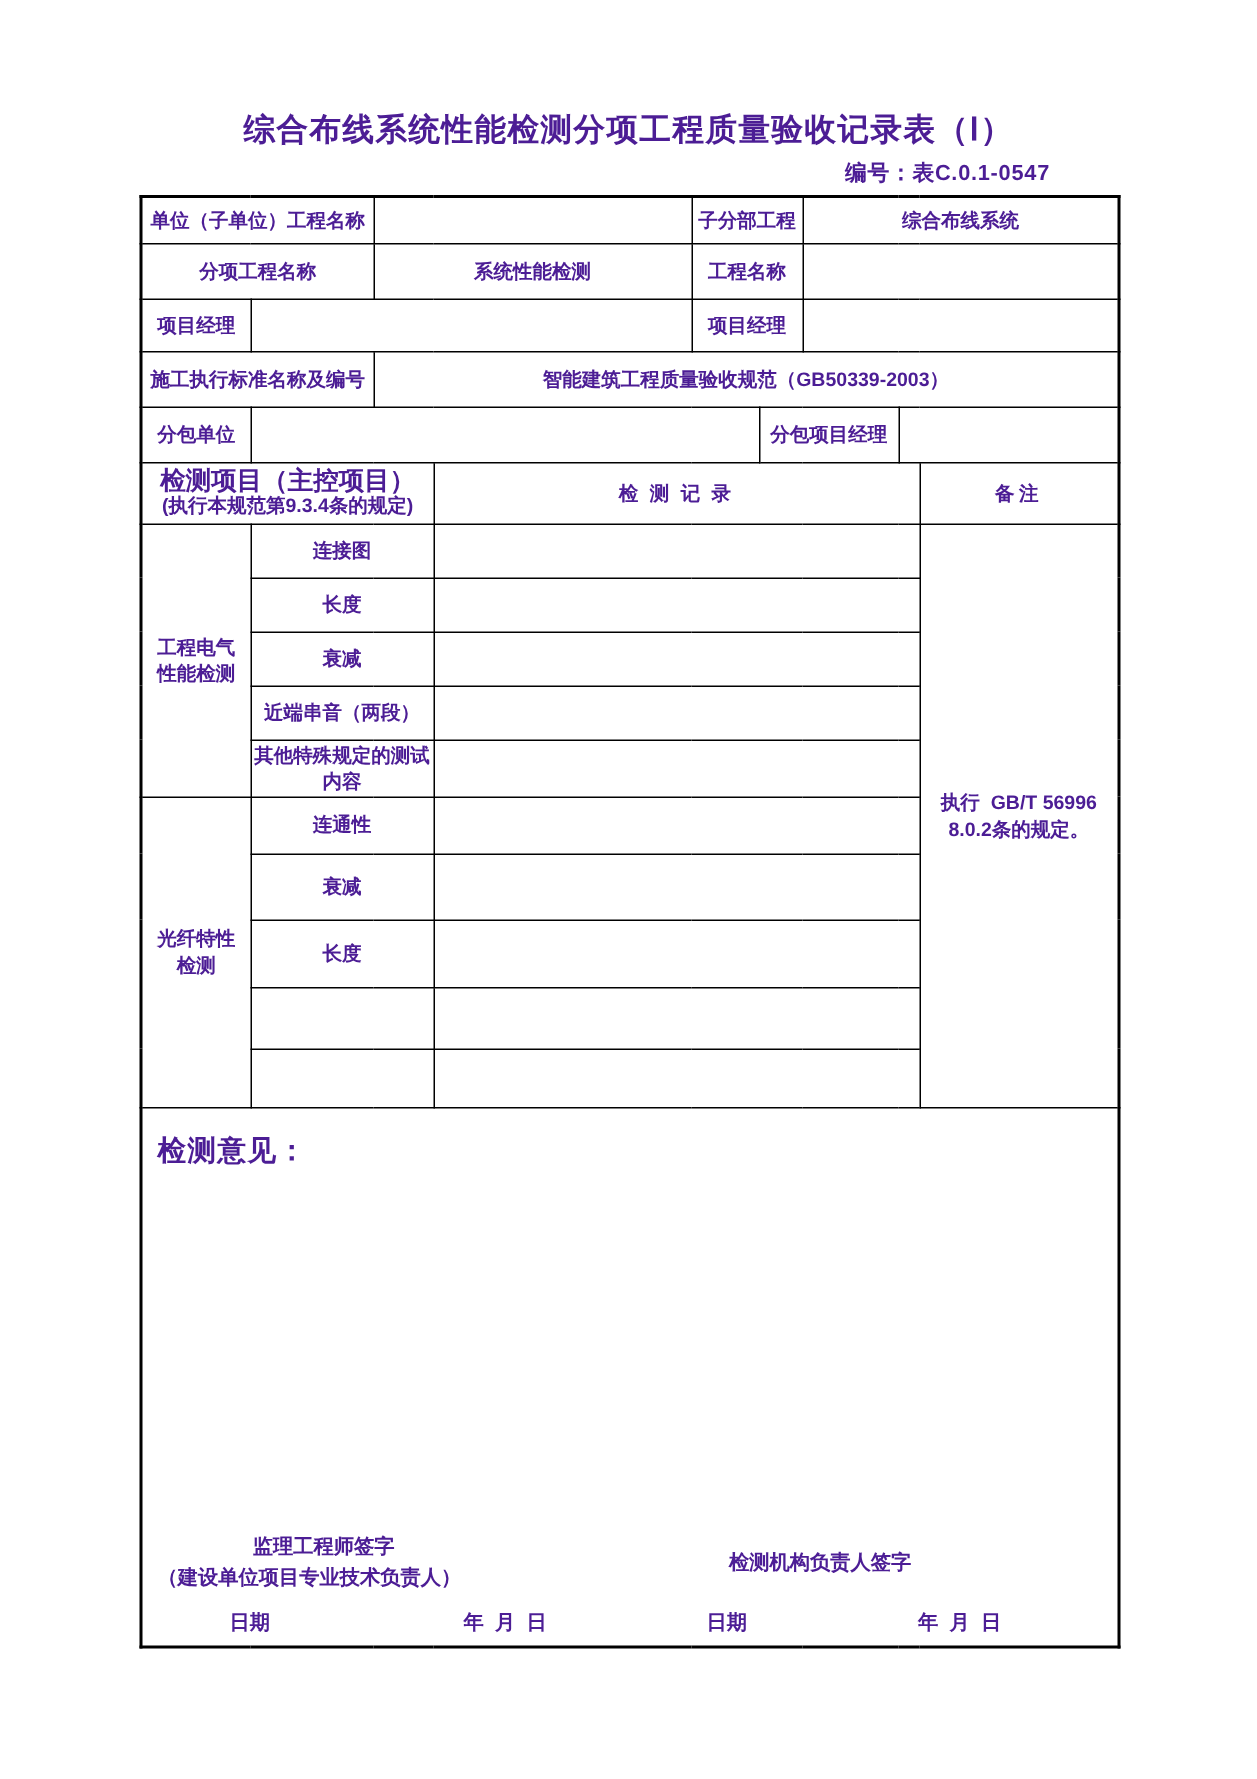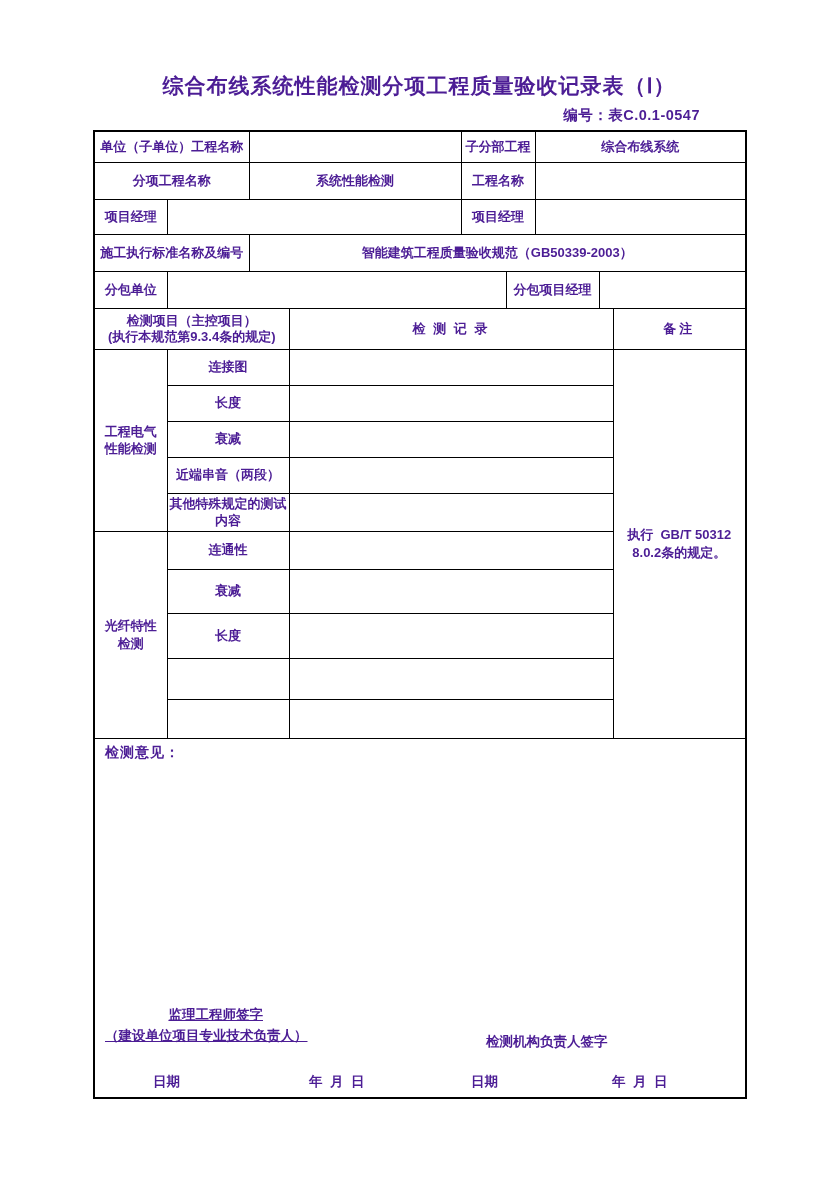--- a/index.html
+++ b/index.html
@@ -33,32 +33,32 @@
     font-size:13px;
     text-align:center; vertical-align:middle;
     padding:1px 2px;
     overflow:hidden;
     line-height:1.35;
   }
   td.nowrap { white-space:nowrap;margin-left:12px; }
   td.prelines { white-space:pre-line; }
   td.group-cell { white-space:pre-line; line-height:2.0; }
   td.hdr-cell { padding:0; }
-  .hdr-l1 { font-size:13px; line-height:16px; }
+  .hdr-l1 { font-size:17px; line-height:16px; }
   .hdr-l2 { font-size:13px; line-height:16px; }
   td.record-hdr { letter-spacing:2px; }
   td.remark-hdr { letter-spacing:3px; }
   td.remark-cell { white-space:pre-wrap; line-height:29px; font-size:13px; }
   td.opinion-cell {
     position:relative;
     text-align:left; vertical-align:top;
     padding:0;
   }
-  .opinion-label { position:absolute; top:4px; left:10px; font-size:14px; letter-spacing:1px; }
-  .sup-block { position:absolute; top:265px; left:10px; font-size:13.5px; line-height:21px; white-space:nowrap;text-decoration:underline; }
+  .opinion-label { position:absolute; top:16px; left:10px; font-size:19px; letter-spacing:1px; }
+  .sup-block { position:absolute; top:281px; left:10px; font-size:13.5px; line-height:21px; white-space:nowrap; }
   .sup-line1 { padding-left:19px; }
   .tester-label { position:absolute; top:294px; left:357px; font-size:13.5px; white-space:nowrap;margin-left:34px; }
   .date-item { position:absolute; top:334px; font-size:13.5px; white-space:pre; }
   .date-lbl-1 { left:58px; }
   .date-val-1 { left:214px; }
   .date-lbl-2 { left:376px; }
   .date-val-2 { left:517px; }
 </style>
 </head>
 <body>
@@ -123,21 +123,21 @@
       </td>
       <td colspan="5" class="record-hdr">检 测 记 录</td>
       <td class="remark-hdr">备注</td>
     </tr>
 
     <tr style="height:36px">
       <td rowspan="5" class="group-cell">工程电气
 性能检测</td>
       <td colspan="2">连接图</td>
       <td colspan="5"></td>
-      <td rowspan="10" class="remark-cell">执行  GB/T 50312
+      <td rowspan="10" class="remark-cell">执行  GB/T 56996
 8.0.2条的规定。</td>
     </tr>
     <tr style="height:36px">
       <td colspan="2">长度</td>
       <td colspan="5"></td>
     </tr>
     <tr style="height:36px">
       <td colspan="2">衰减</td>
       <td colspan="5"></td>
     </tr>

